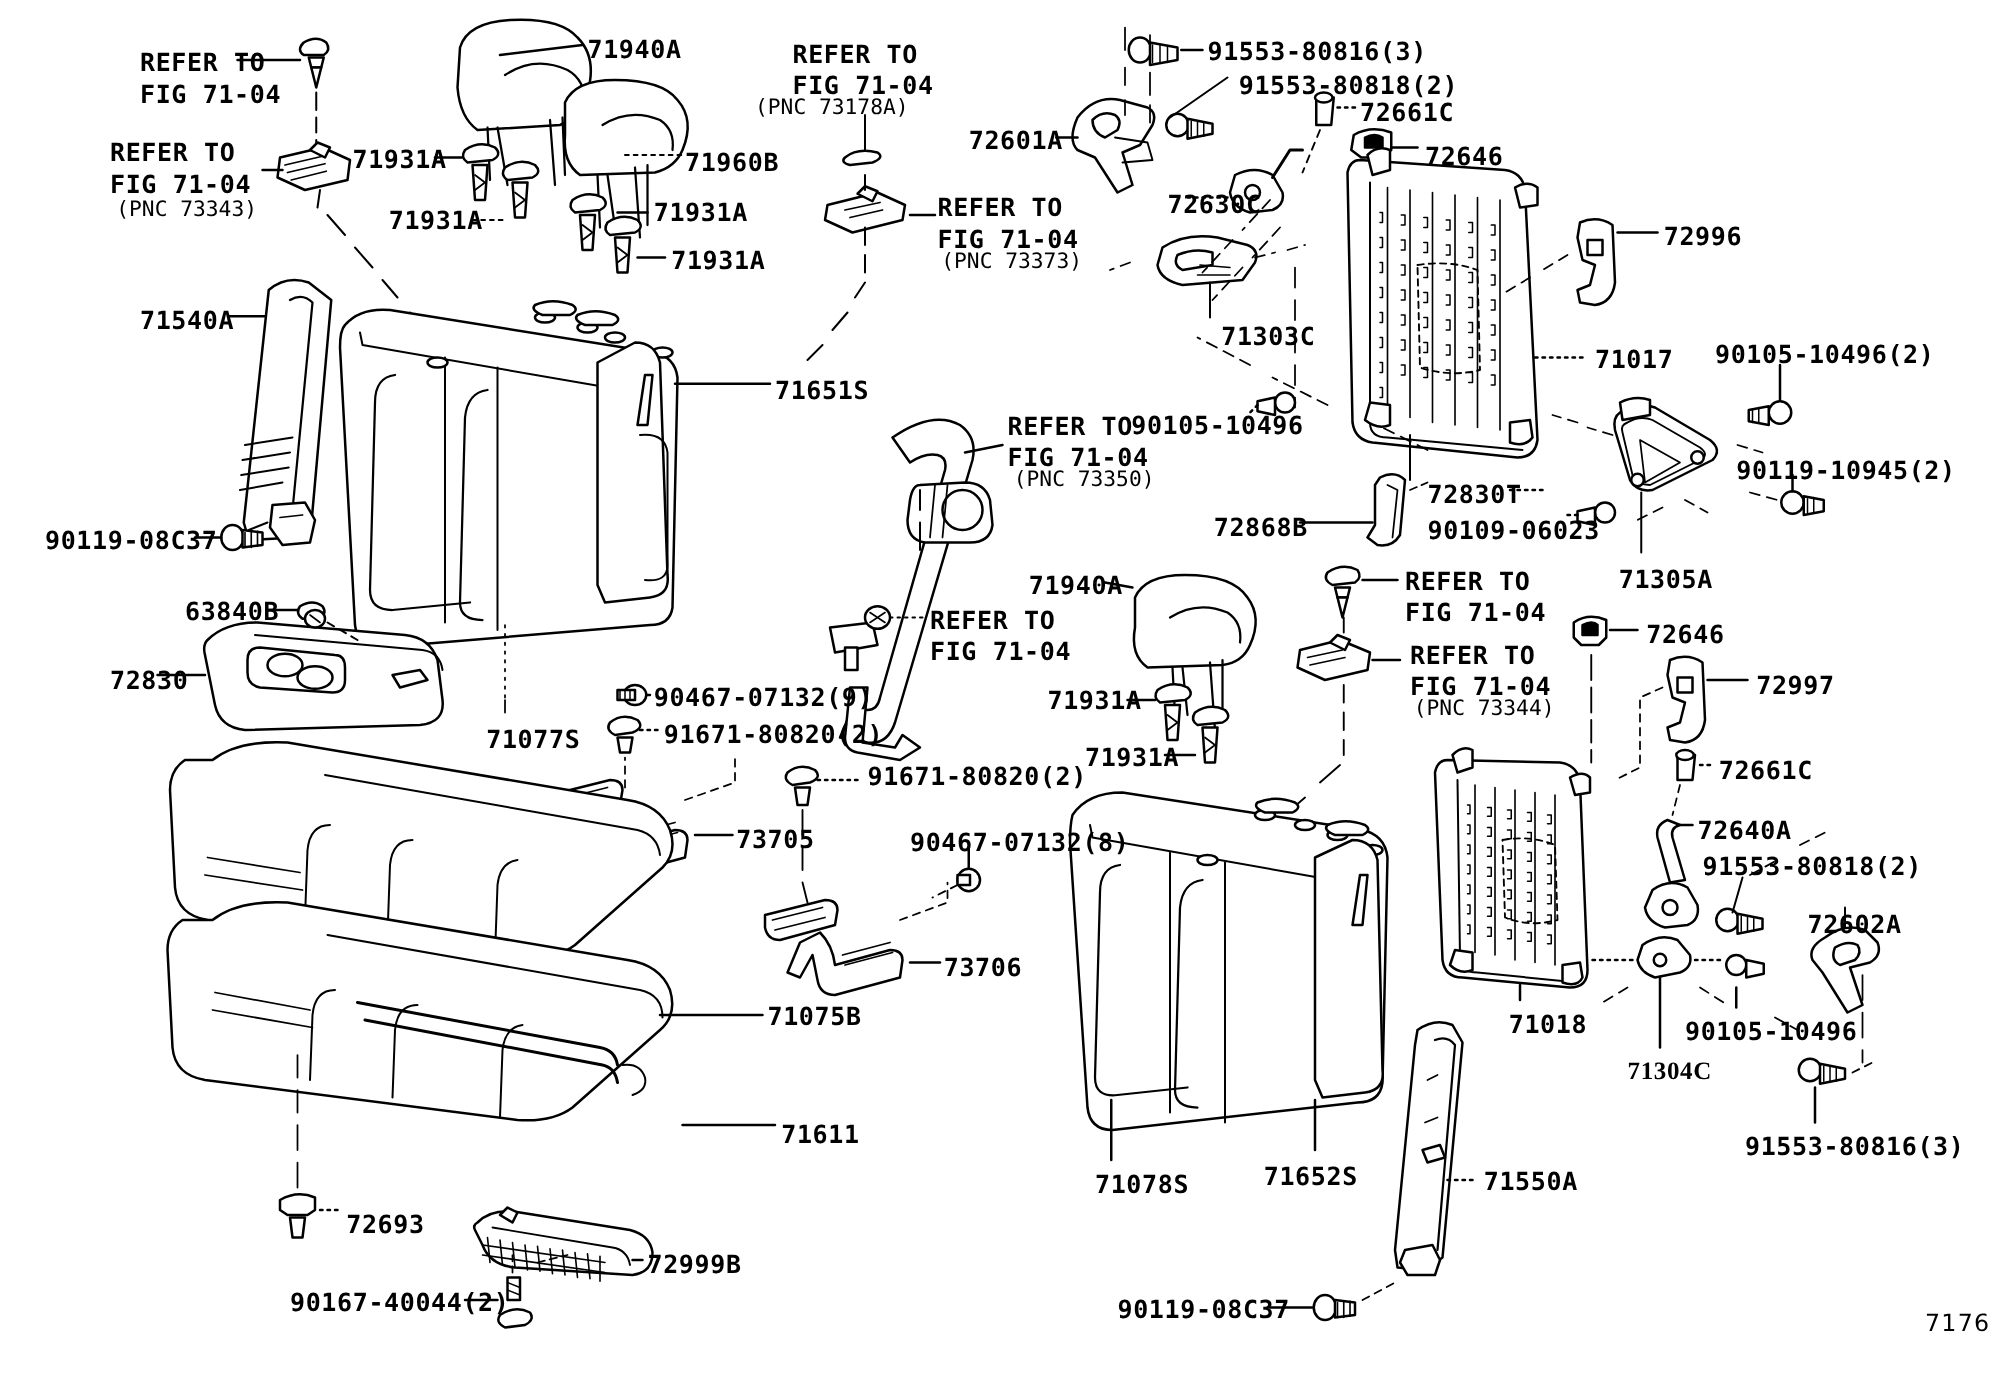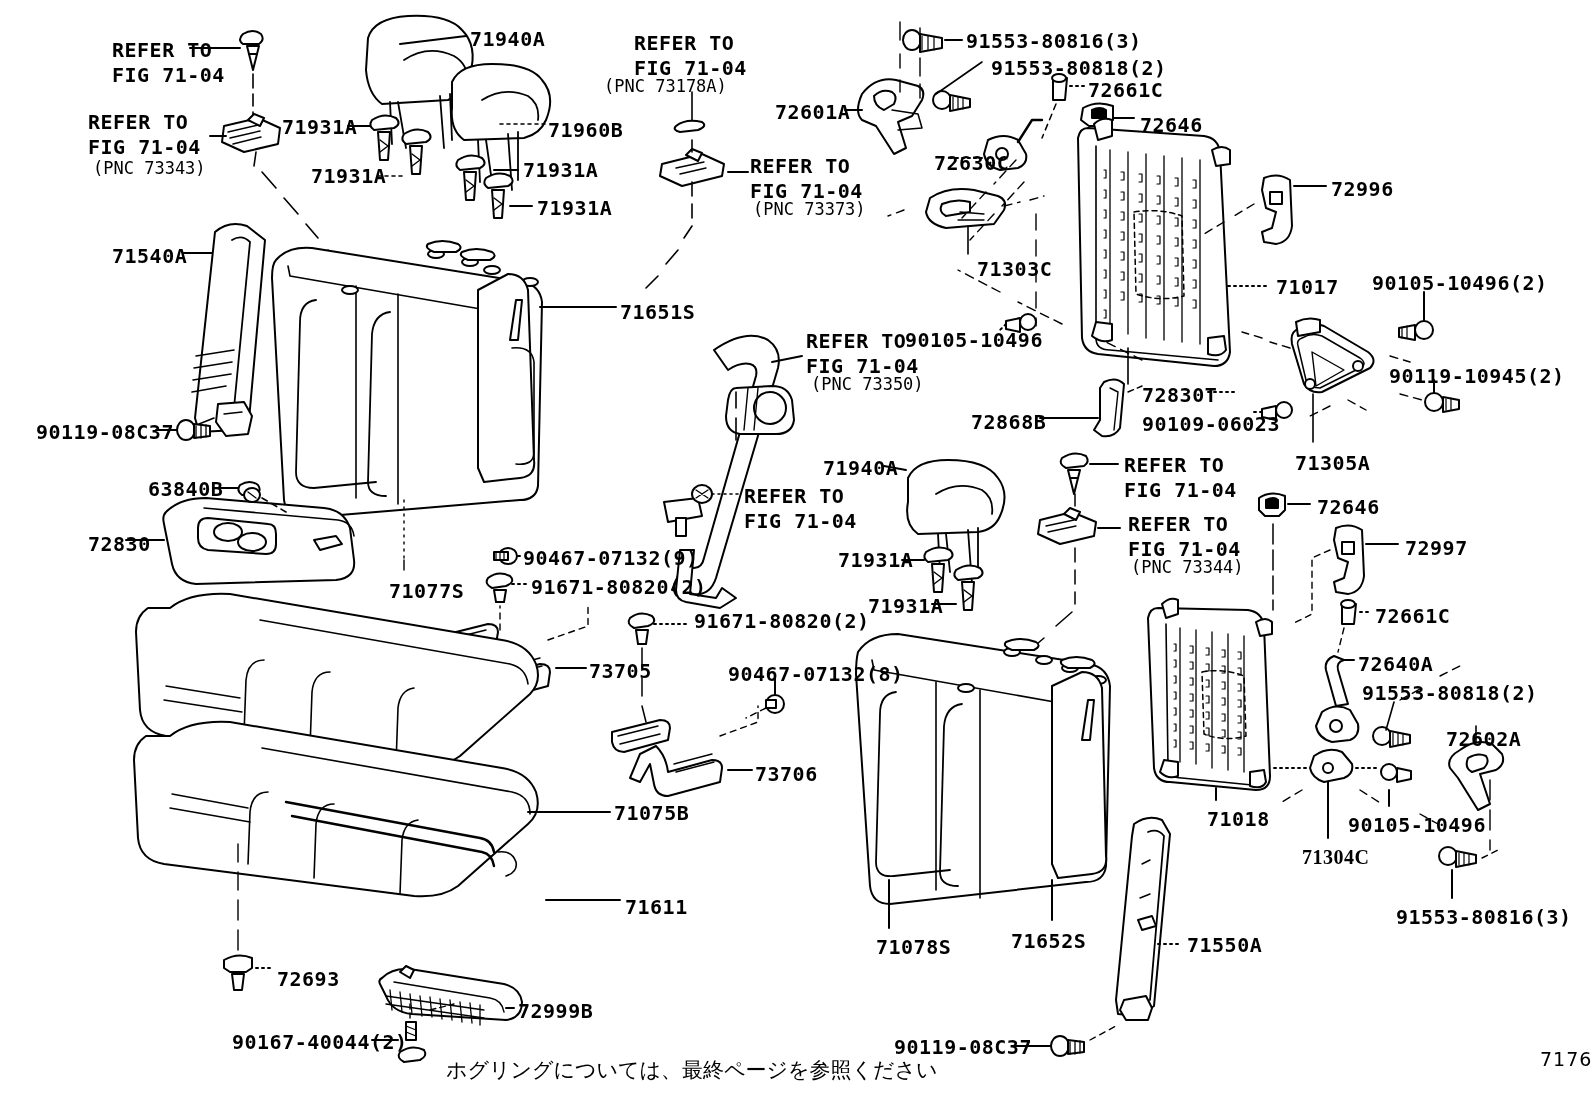--- a/index.html
+++ b/index.html
@@ -633,16 +633,15 @@
       <div class="lbl" style="left: 625px; top: 896px;">71611</div>
       <div class="lbl" style="left: 277px; top: 968px;">72693</div>
       <div class="lbl" style="left: 518px; top: 1000px;">72999B</div>
       <div class="lbl" style="left: 232px; top: 1031px;">90167-40044(2)</div>
       <div class="lbl" style="left: 876px; top: 936px;">71078S</div>
       <div class="lbl" style="left: 1011px; top: 930px;">71652S</div>
       <div class="lbl" style="left: 1187px; top: 934px;">71550A</div>
       <div class="lbl" style="left: 894px; top: 1036px;">90119-08C37</div>
     </div>
 
-  <div class="jp" style="left:446px;top:1056px;">ホグリングについては、最終ページを参照ください</div>
   <div class="fignum" style="left:1540px;top:1048px;">717670A</div>
 
 </div>
 
 </body></html>

